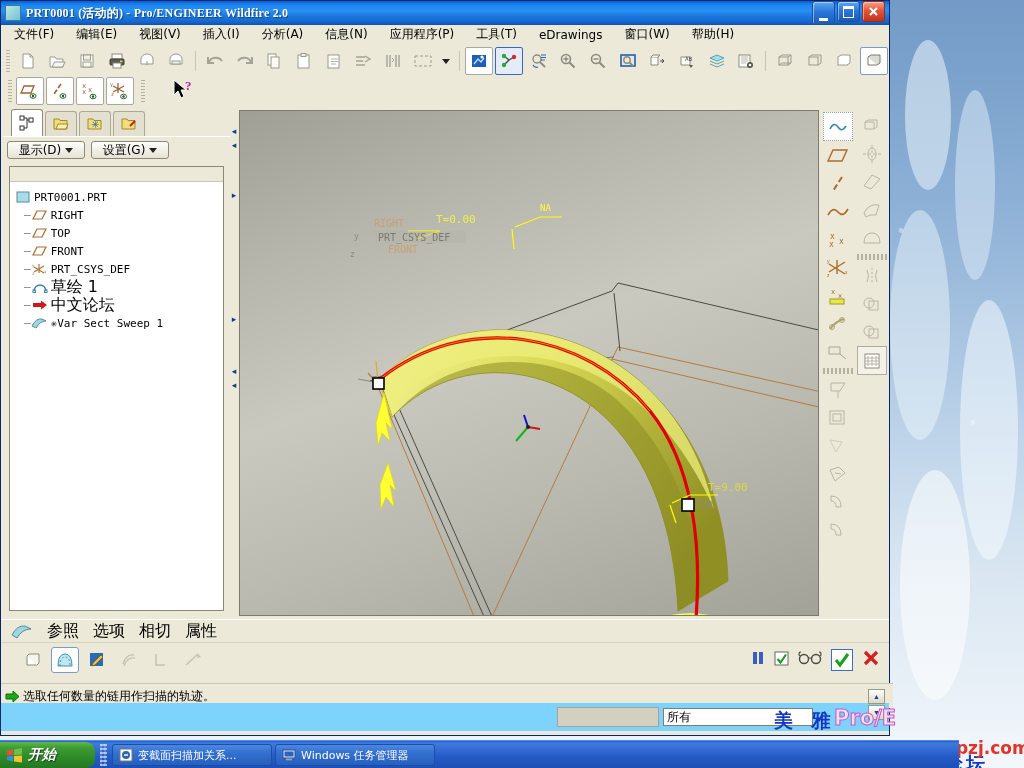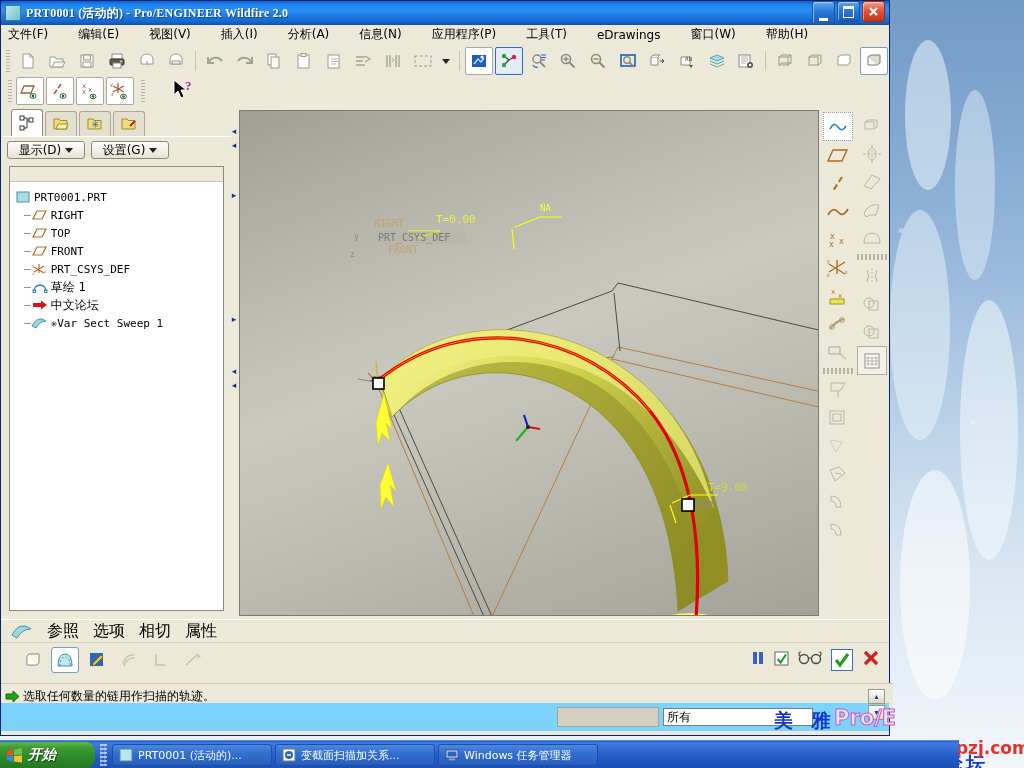--- a/index.html
+++ b/index.html
@@ -53,21 +53,21 @@
     width:21px;height:19px;border-radius:3px;border:1px solid #1d4f9e;
     display:flex;align-items:center;justify-content:center;
     color:#fff;font-size:11px;font-weight:bold;line-height:1;
     background:linear-gradient(180deg,#5fa8f2,#2a77d8 45%,#1b5cb5);
     box-shadow:inset 1px 1px 0 rgba(255,255,255,.45);
   }
   .tbtn.close{background:linear-gradient(180deg,#f79f87,#e2573a 45%,#c0341d);border-color:#9c2d19;}
   
   .menubar{
     height:19px;background:#ece9d8;display:flex;align-items:center;
-    gap:16px;border-bottom:1px solid #ece9d8;
+    padding-left:6px;gap:8px;border-bottom:1px solid #ece9d8;
   }
   .menubar .mi{
     padding:2px 7px;font-size:12px;color:#000;white-space:nowrap;
     font-family:"DejaVu Sans","Liberation Sans",sans-serif;
   }
   
   .toolrow{height:32px;background:#ece9d8;display:flex;align-items:center;padding-left:2px;}
   .grip{width:4px;height:22px;margin:0 3px;
     background:repeating-linear-gradient(180deg,#b6b2a0 0 1px,transparent 1px 3px);}
   .tbi{
@@ -105,21 +105,21 @@
   .caret{width:0;height:0;border-left:4px solid transparent;border-right:4px solid transparent;border-top:5px solid #222;}
   .treebox{
     position:absolute;left:6px;top:58px;width:215px;height:445px;
     background:#fff;border:1px solid #8c8878;box-sizing:border-box;overflow:hidden;
   }
   .treehdr{height:14px;background:#ece9d8;border-bottom:1px solid #c9c6b6;}
   .treelist{padding:6px 4px;font-family:"DejaVu Sans Mono","Liberation Mono",monospace;font-size:11px;}
   .trow{display:flex;align-items:center;height:18px;white-space:nowrap;}
   .trow .glyph{width:18px;height:14px;display:inline-flex;align-items:center;justify-content:center;flex:0 0 auto;}
   .trow .lbl{margin-left:2px;color:#000;}
-  .cjk{font-family:"DejaVu Sans","Liberation Sans",sans-serif;font-size:12px;}
+  .cjk{font-family:"DejaVu Sans","Liberation Sans",sans-serif;font-size:16px;}
   
   .gwrap{
     position:absolute;left:236px;top:0;width:652px;height:510px;
   }
   .gfx{
     position:absolute;left:2px;top:2px;width:580px;height:506px;
     background:linear-gradient(160deg,#9f9f96 0%,#b5b5ab 22%,#c9c9bf 46%,#b9b9af 70%,#a2a299 100%);
     border:1px solid #7e7b6e;box-sizing:border-box;overflow:hidden;
   }
   .vtoolbar{
@@ -1003,28 +1003,20 @@
     <svg class="flag" viewBox="0 0 17 15">
       <path d="M1 3 L7 1.6 L7 7 L1 7.6Z" fill="#f14a3b"></path>
       <path d="M8 1.4 L16 0 L16 6.6 L8 7Z" fill="#6ec04a"></path>
       <path d="M1 8.4 L7 8 L7 13.4 L1 12Z" fill="#2f8fe0"></path>
       <path d="M8 8 L16 7.6 L16 14.6 L8 13.4Z" fill="#f7c32b"></path>
     </svg>
     <span class="stxt">开始</span>
   </div>
   <div class="tgrip"></div>
 
-  <div class="tbtnx">
-    <span class="tbico">
-      <svg width="14" height="14" viewBox="0 0 14 14">
-          <rect x="1" y="1" width="12" height="12" fill="#b6e6ef" stroke="#4f8f9c"></rect>
-        </svg>
-    </span>
-    <span>PRT0001 (活动的)...</span>
-  </div>
 
   <div class="tbtnx">
     <span class="tbico">
       <svg width="14" height="14" viewBox="0 0 14 14">
           <rect x="1" y="1" width="12" height="12" fill="#fff" stroke="#777"></rect>
           <circle cx="7" cy="7" r="4" fill="#2a6ab5"></circle>
           <path d="M5 7h4" stroke="#fff" stroke-width="1.4"></path>
         </svg>
     </span>
     <span>变截面扫描加关系...</span>

